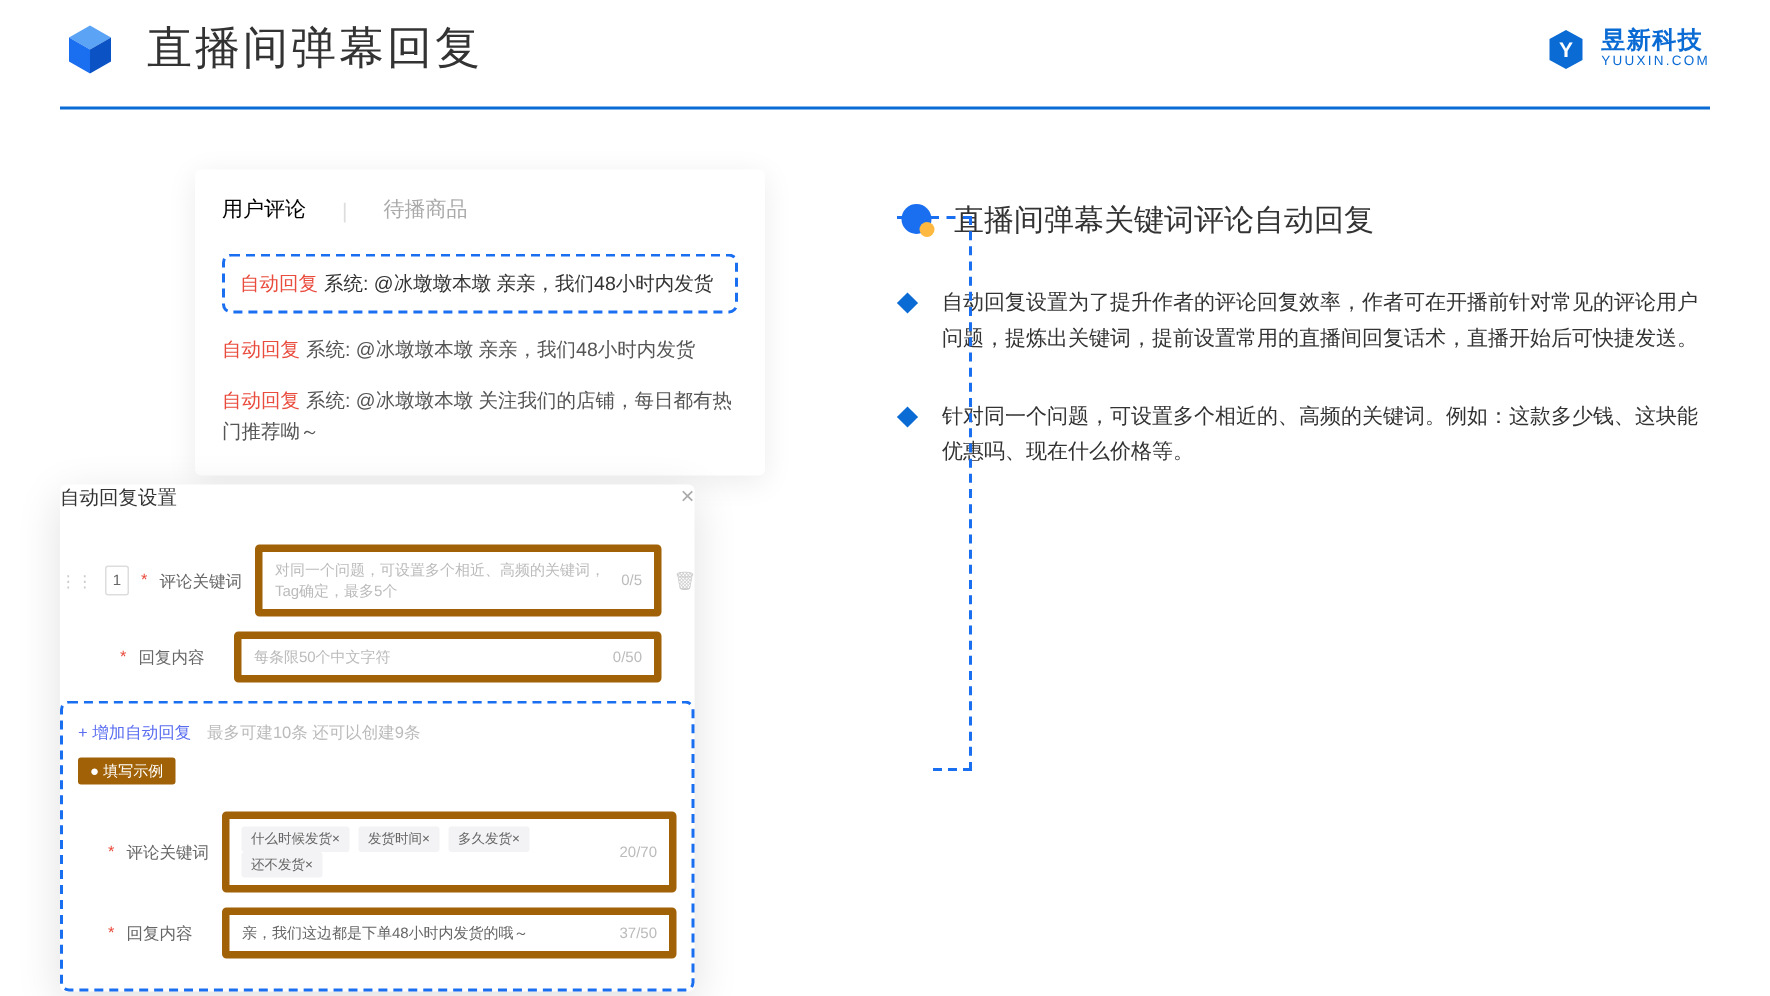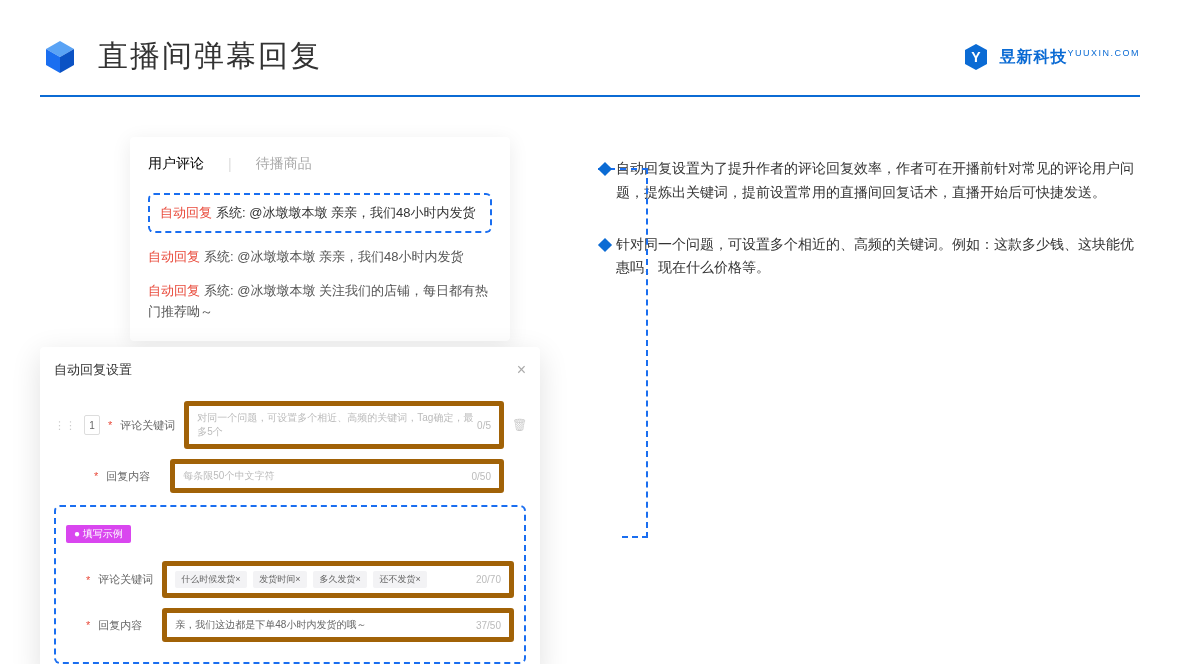--- a/index.html
+++ b/index.html
@@ -1,58 +1,58 @@
 <!DOCTYPE html>
 <html><head>
 <meta charset="utf-8">
 <style>
 *{margin:0;padding:0;box-sizing:border-box;font-family:"Microsoft YaHei","PingFang SC",sans-serif}
 body{width:1180px;height:664px;background:#fff;position:relative;overflow:hidden}
-.header{display:flex;align-items:center;padding:36px 40px 0 40px;justify-content:space-between}
+.header{display:flex;align-items:center;padding:12px 40px 0 40px;justify-content:space-between}
 .header-left{display:flex;align-items:center;gap:18px}
 .cube-icon{width:40px;height:40px;position:relative}
 .page-title{font-size:30px;color:#333;font-weight:500;letter-spacing:2px}
 .brand{display:flex;align-items:center;gap:8px}
-.brand-text{display:flex;line-height:1}
+.brand-text{display:flex;flex-direction:column;line-height:1}
 .brand-cn{font-size:16px;color:#0b6bd4;font-weight:bold;letter-spacing:1px}
 .brand-en{font-size:9px;color:#0b6bd4;letter-spacing:1.5px}
 .hr-line{margin:18px 40px 0 40px;height:2px;background:#0b6bd4}
 .content{display:flex;padding:40px 40px 0 40px;gap:60px}
 .left-col{position:relative;width:500px;height:480px}
 .card1{position:absolute;left:90px;top:0;width:380px;background:#fff;box-shadow:0 4px 20px rgba(0,0,0,.08);border-radius:4px;padding:18px}
 .tabs{display:flex;gap:24px;font-size:14px;padding-bottom:12px;align-items:center}
 .tab-active{color:#000000;font-weight:400}
 .tab-divider{color:#ddd}
 .tab-inactive{color:#aaa}
 .highlight-box{border:2px dashed #1a6ef0;border-radius:6px;padding:8px 10px;margin-top:8px;font-size:13px;color:#333;line-height:1.5}
 .auto-label{color:#e94b3c;font-weight:500;margin-right:4px}
 .comment-line{font-size:13px;color:#555;margin-top:14px;line-height:1.6}
-.card2{position:absolute;left:0;top:210px;width:500px;background:#fff;box-shadow:0 8px 30px rgba(0,0,0,.12);border-radius:4px;padding:14px}
+.card2{position:absolute;left:0;top:210px;width:423px;background:#fff;box-shadow:0 8px 30px rgba(0,0,0,.12);border-radius:4px;}
 .modal-head{display:flex;justify-content:space-between;align-items:center;padding-bottom:12px;font-size:13px;color:#333}
 .close-x{color:#aaa;font-size:16px;cursor:pointer}
 .form-row{display:flex;align-items:center;gap:8px;margin:10px 0;font-size:11px}
 .row-num{width:16px;height:20px;border:1px solid #ddd;border-radius:2px;display:flex;align-items:center;justify-content:center;font-size:10px;color:#666}
 .req-star{color:#e94b3c}
 .field-label{color:#666;min-width:56px}
 .field-input{flex:1;border:5px solid #a16207;border-radius:3px;padding:5px 8px;font-size:10px;color:#bbb;display:flex;justify-content:space-between;align-items:center;background:#fff}
 .field-count{color:#bbb;font-size:10px}
 .trash-icon{color:#ccc;font-size:12px;width:14px}
 .dashed-section{border:2px dashed #1a6ef0;border-radius:6px;padding:10px;margin-top:12px}
 .add-link{color:#5b6ef0;font-size:11px}
 .add-hint{color:#bbb;font-size:11px;margin-left:6px}
-.example-badge{display:inline-block;background:#d946ef;color:#fff;font-size:10px;padding:2px 8px;border-radius:2px;margin:8px 0}
+.example-badge{display:inline-block;background:#a16207;color:#fff;font-size:10px;padding:2px 8px;border-radius:2px;margin:8px 0}
 .tag{display:inline-block;background:#f3f3f5;color:#666;font-size:9px;padding:2px 6px;border-radius:2px;margin-right:4px}
 .connector-h{position:absolute;left:468px;top:31px;width:50px;height:2px;border-top:2px dashed #1a6ef0}
 .connector-v{position:absolute;left:516px;top:31px;width:2px;height:370px;border-left:2px dashed #1a6ef0}
 .connector-h2{position:absolute;left:492px;top:399px;width:26px;height:2px;border-top:2px dashed #1a6ef0}
 .right-col{flex:1;padding-top:20px}
 .section-head{display:flex;align-items:center;gap:12px;margin-bottom:30px}
 .blob-icon{width:24px;height:24px;position:relative}
 .section-title{font-size:20px;color:#333;font-weight:500}
-.bullet-item{display:flex;gap:6px;margin-bottom:28px;font-size:14px;color:#333;line-height:1.7}
+.bullet-item{display:flex;gap:18px;margin-bottom:28px;font-size:14px;color:#333;line-height:1.7}
 .diamond{width:10px;height:10px;background:#0b6bd4;transform:rotate(45deg);flex-shrink:0;margin-top:7px}
 </style>
 </head>
 <body>
 
 <div class="header">
   <div class="header-left">
     <div class="cube-icon">
       <svg viewBox="0 0 40 40">
           <polygon points="20,4 34,12 20,20 6,12" fill="#5aa3f5"></polygon>
@@ -120,20 +120,24 @@
         <span class="req-star">*</span>
         <span class="field-label">回复内容</span>
         <div class="field-input">
           <span>每条限50个中文字符</span>
           <span class="field-count">0/50</span>
         </div>
         <span class="trash-icon"></span>
       </div>
 
       <div class="dashed-section">
+        <div>
+          <span class="add-link">+ 增加自动回复</span>
+          <span class="add-hint">最多可建10条 还可以创建9条</span>
+        </div>
         <div class="example-badge">● 填写示例</div>
 
         <div class="form-row" style="padding-left:20px">
           <span class="req-star">*</span>
           <span class="field-label">评论关键词</span>
           <div class="field-input" style="color:#666">
             <span>
               <span class="tag">什么时候发货×</span>
               <span class="tag">发货时间×</span>
               <span class="tag">多久发货×</span>
@@ -151,20 +155,29 @@
             <span class="field-count">37/50</span>
           </div>
         </div>
       </div>
 
     </div>
 
   </div>
 
   <div class="right-col">
+    <div class="section-head">
+      <div class="blob-icon">
+        <svg viewBox="0 0 24 24">
+            <circle cx="11" cy="11" r="10" fill="#1a6ef0"></circle>
+            <circle cx="18" cy="18" r="5" fill="#ffb940"></circle>
+          </svg>
+      </div>
+      <h2 class="section-title">直播间弹幕关键词评论自动回复</h2>
+    </div>
     <div class="bullet-item">
       <div class="diamond"></div>
       <div>自动回复设置为了提升作者的评论回复效率，作者可在开播前针对常见的评论用户问题，提炼出关键词，提前设置常用的直播间回复话术，直播开始后可快捷发送。</div>
     </div>
     <div class="bullet-item">
       <div class="diamond"></div>
       <div>针对同一个问题，可设置多个相近的、高频的关键词。例如：这款多少钱、这块能优惠吗、现在什么价格等。</div>
     </div>
   </div>
 </div>

